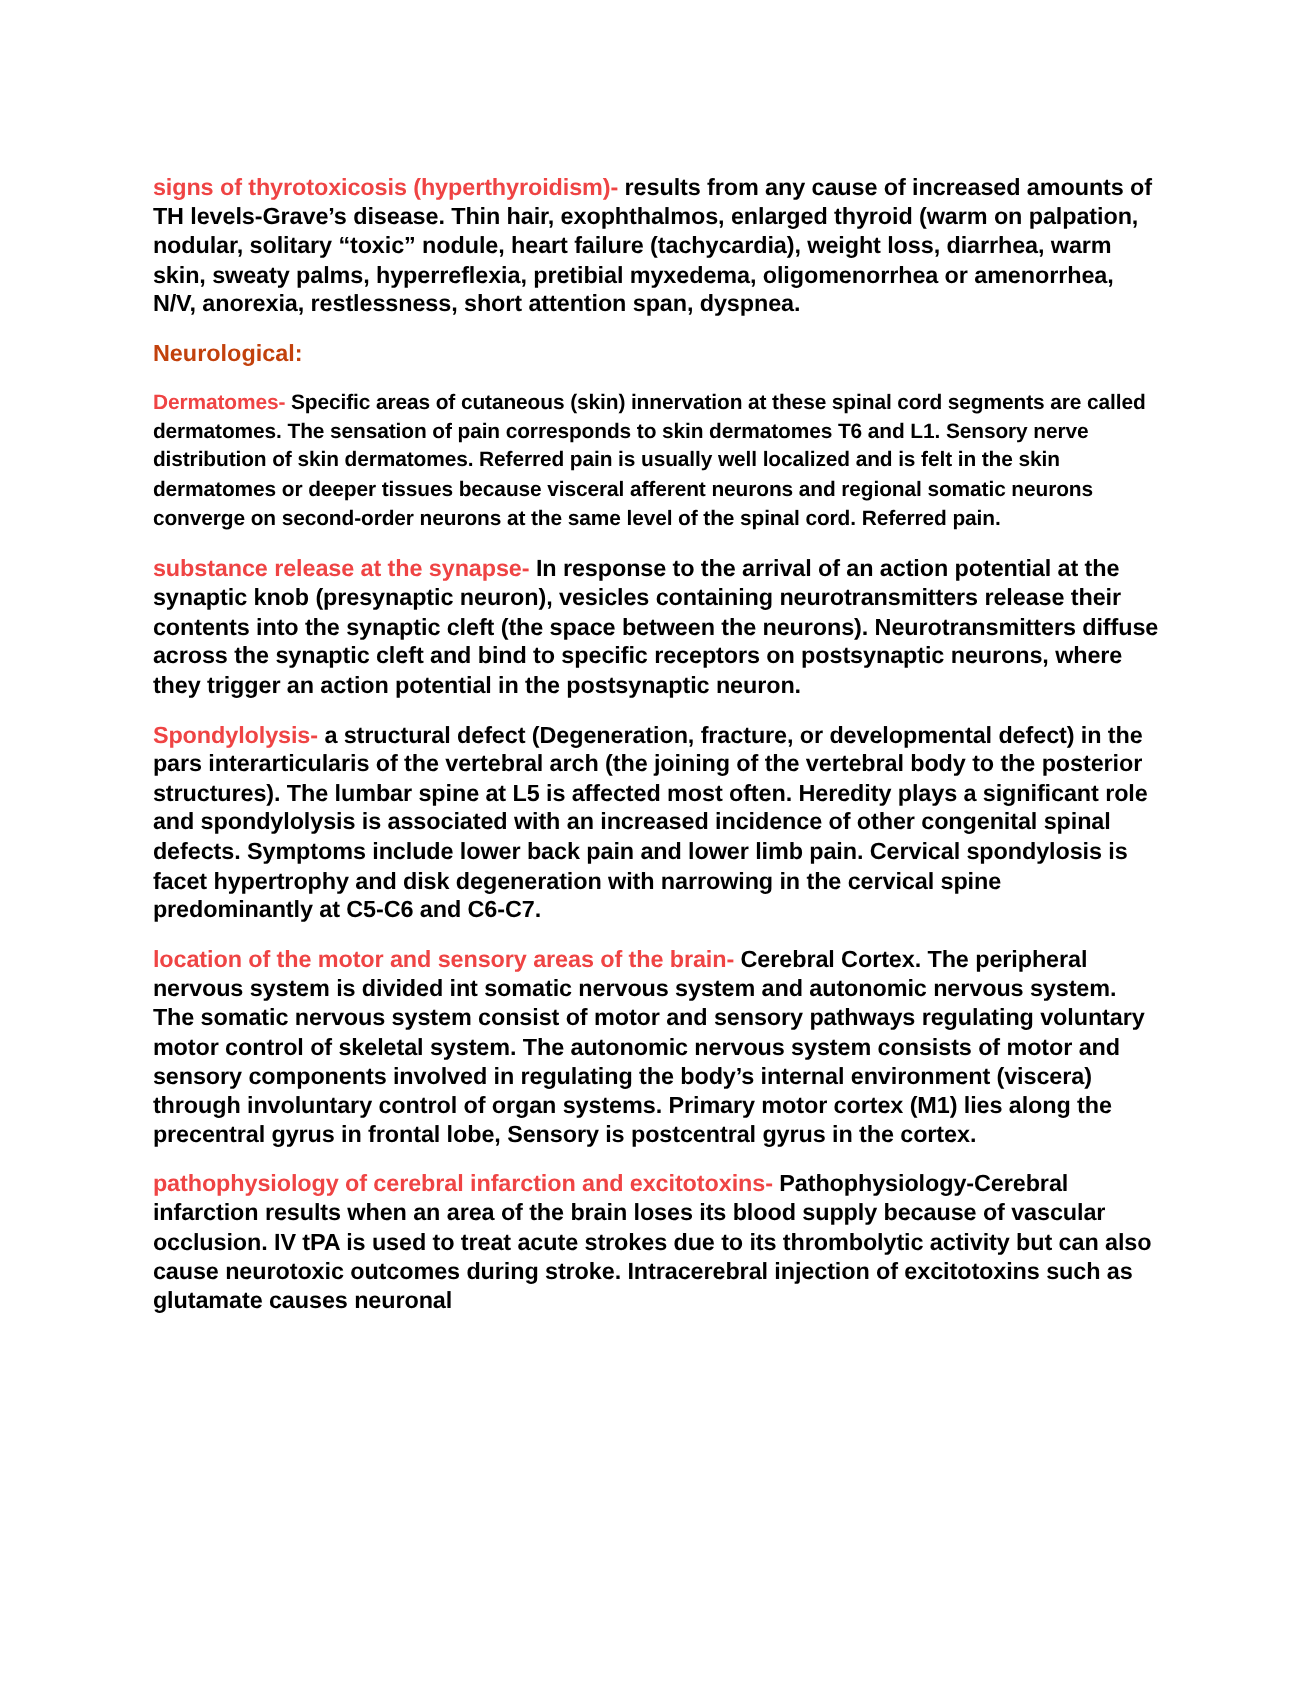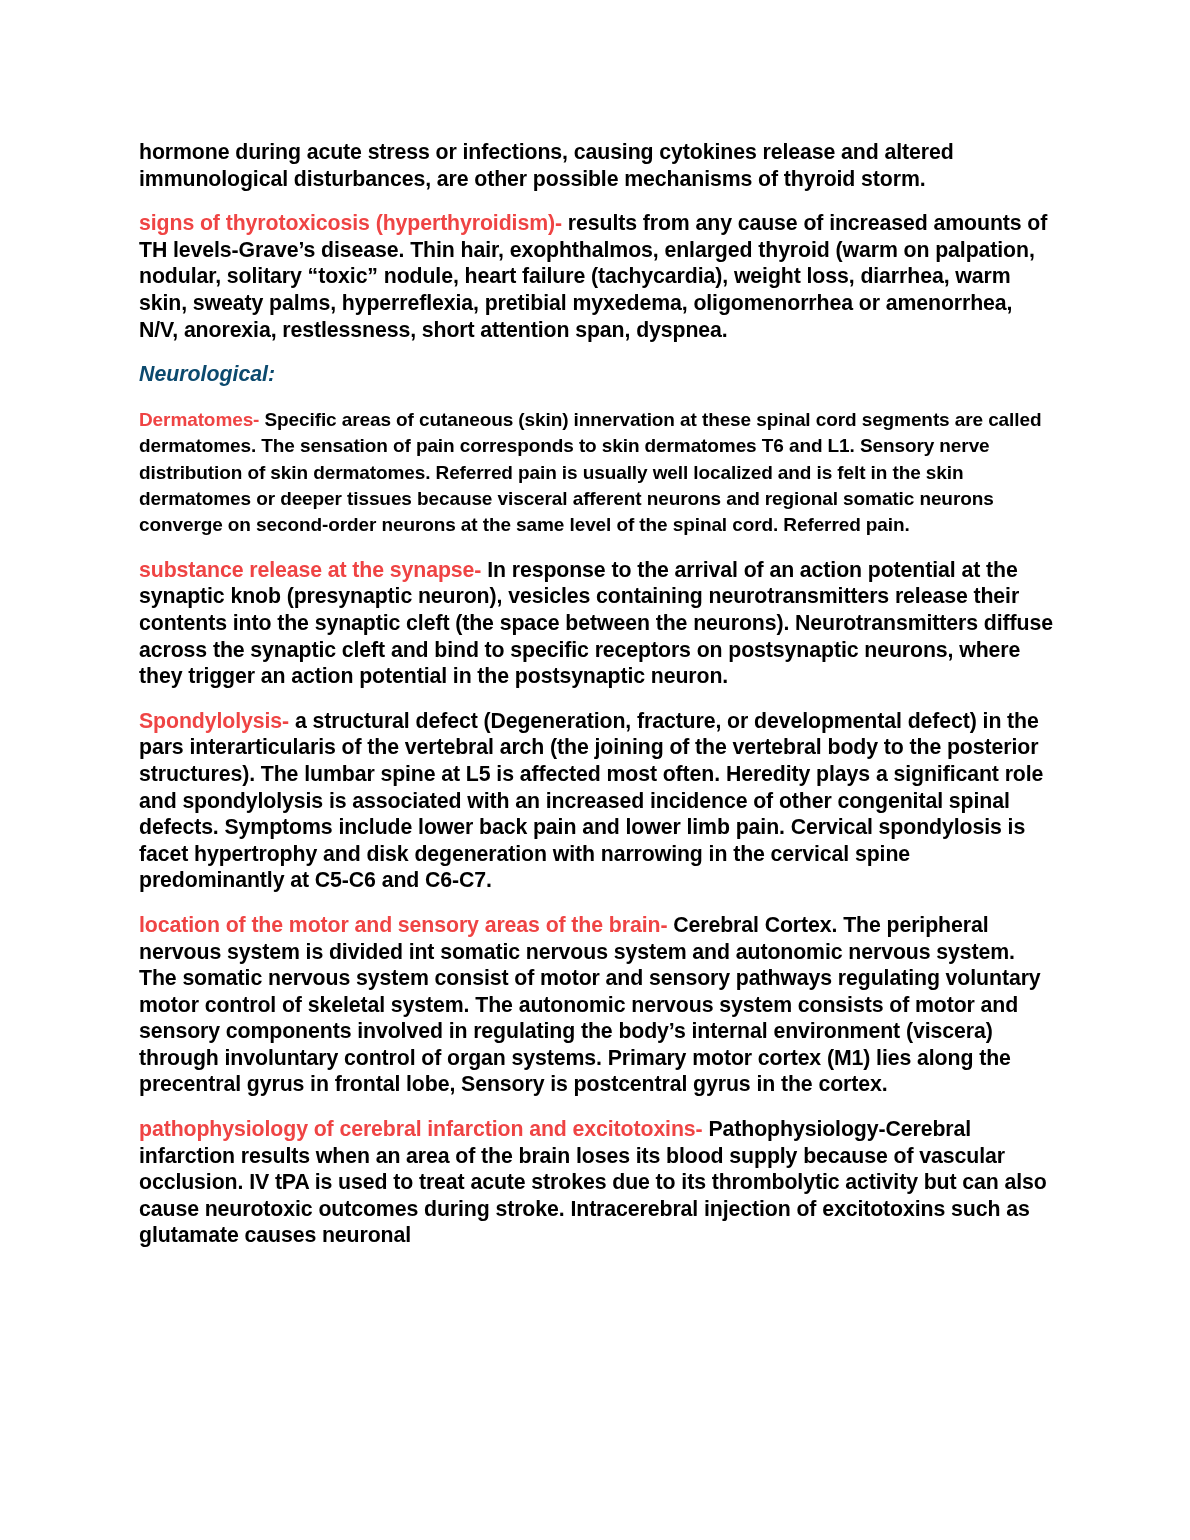--- a/index.html
+++ b/index.html
@@ -5,29 +5,28 @@
   html, body { margin: 0; padding: 0; background: #ffffff; }
   body { width: 1190px; height: 1540px; position: relative; overflow: hidden; }
   .page {
     position: absolute; left: 139px; top: 139px; width: 915px;
     font-family: "Liberation Sans", sans-serif;
     font-weight: bold; color: #000000;
   }
   .para { margin: 0; font-size: 21.3px; line-height: 26.6px; letter-spacing: -0.1px; }
   .para.small { font-size: 19px; line-height: 26.4px; }
   .term { color: #ef4444; }
-  .heading { color: #0c4a6e; font-size: 21.3px; line-height: 26.6px; margin: 0; font-style: italic; }
+  .heading { color: #c2410c; font-size: 21.3px; line-height: 26.6px; margin: 0; }
   .gap1 { height: 18px; }
   .gap2 { height: 19px; }
 </style>
 </head>
 <body>
 
 <div class="page">
-  <p class="para"><span>hormone during acute stress or infections, causing cytokines release and altered immunological disturbances, are other possible mechanisms of thyroid storm.</span></p>
   <div class="gap1"></div>
   <p class="para"><span class="term">signs of thyrotoxicosis (hyperthyroidism)-</span><span> results from any cause of increased amounts of TH levels-Grave’s disease. Thin hair, exophthalmos, enlarged thyroid (warm on palpation, nodular, solitary “toxic” nodule, heart failure (tachycardia), weight loss, diarrhea, warm skin, sweaty palms, hyperreflexia, pretibial myxedema, oligomenorrhea or amenorrhea, N/V, anorexia, restlessness, short attention span, dyspnea.</span></p>
   <div class="gap1"></div>
   <p class="heading">Neurological:</p>
   <div class="gap2"></div>
   <p class="para small"><span class="term">Dermatomes-</span><span> Specific areas of cutaneous (skin) innervation at these spinal cord segments are called dermatomes. The sensation of pain corresponds to skin dermatomes T6 and L1. Sensory nerve distribution of skin dermatomes. Referred pain is usually well localized and is felt in the skin dermatomes or deeper tissues because visceral afferent neurons and regional somatic neurons converge on second-order neurons at the same level of the spinal cord. Referred pain.</span></p>
   <div class="gap1"></div>
   <p class="para"><span class="term">substance release at the synapse-</span><span> In response to the arrival of an action potential at the synaptic knob (presynaptic neuron), vesicles containing neurotransmitters release their contents into the synaptic cleft (the space between the neurons). Neurotransmitters diffuse across the synaptic cleft and bind to specific receptors on postsynaptic neurons, where they trigger an action potential in the postsynaptic neuron.</span></p>
   <div class="gap1"></div>
   <p class="para"><span class="term">Spondylolysis-</span><span> a structural defect (Degeneration, fracture, or developmental defect) in the pars interarticularis of the vertebral arch (the joining of the vertebral body to the posterior structures). The lumbar spine at L5 is affected most often. Heredity plays a significant role and spondylolysis is associated with an increased incidence of other congenital spinal defects. Symptoms include lower back pain and lower limb pain. Cervical spondylosis is facet hypertrophy and disk degeneration with narrowing in the cervical spine predominantly at C5-C6 and C6-C7.</span></p>

